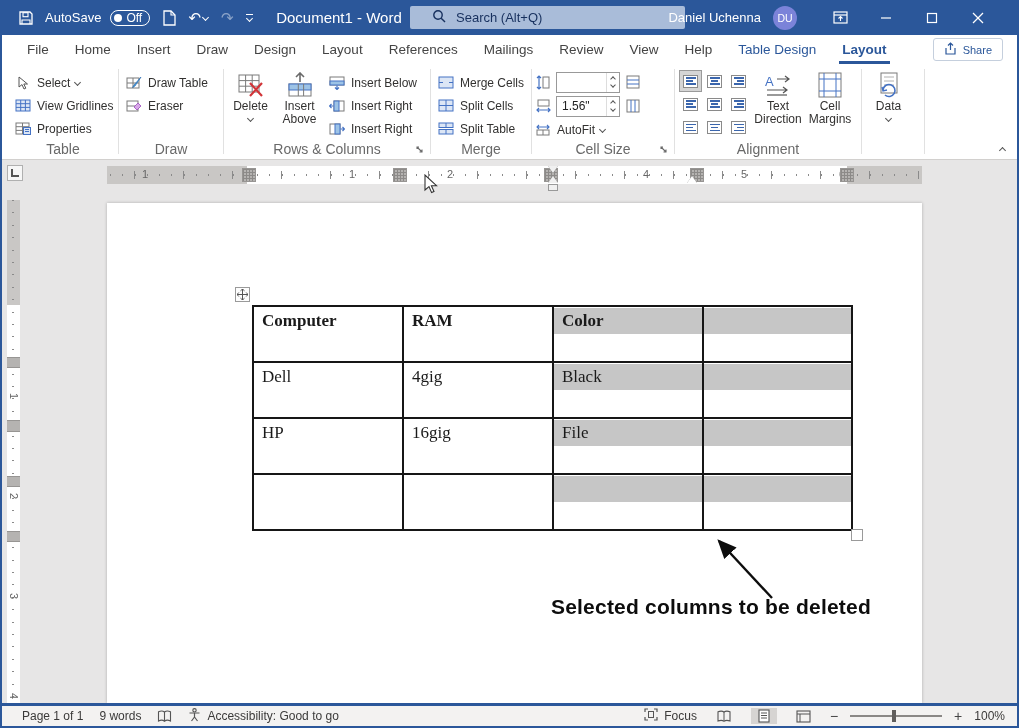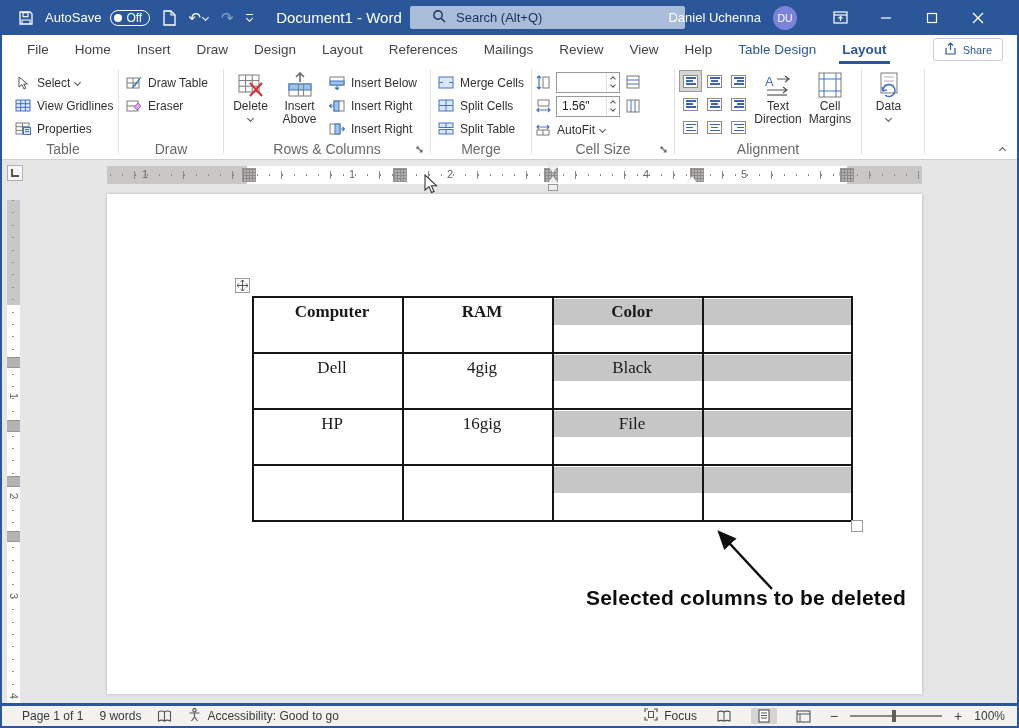--- a/index.html
+++ b/index.html
@@ -92,21 +92,21 @@
   .ind-hang{ left:441px; top:10px; border-left:5px solid transparent; border-right:5px solid transparent; border-bottom:7px solid #f0f0f0; filter:drop-shadow(0 0 .5px #777);}
   .ind-box{ position:absolute; left:441px; top:18px; width:10px; height:7px; background:#f0f0f0; border:1px solid #999;}
   .ind-right{ left:580px; top:10px; border-left:5px solid transparent; border-right:5px solid transparent; border-bottom:7px solid #fff; filter:drop-shadow(0 0 .5px #777);}
   .vruler{ position:absolute; left:5px; top:40px; width:13px; height:503px; background:#fff;}
   .vr-gray{ position:absolute; left:0; width:13px; background:#c9c7c5;}
   .vr-ticks{ position:absolute; top:0; bottom:0; left:5px; width:2px;
              background-image:repeating-linear-gradient(to bottom,#8a8a8a 0 1px,transparent 1px 12.4px);}
   .vnum{ position:absolute; left:0; width:13px; text-align:center; font-size:11px; color:#666; transform:rotate(90deg);}
   .rowmark{ position:absolute; left:0; width:13px; background:#b5b3b1; border-top:1px solid #979593; border-bottom:1px solid #979593;}
 
-  .page{ position:absolute; left:105px; top:34px; width:815px; height:500px; background:#fff; box-shadow:0 0 3px rgba(0,0,0,.25);text-align:center;}
+  .page{ position:absolute; left:105px; top:43px; width:815px; height:500px; background:#fff; box-shadow:0 0 3px rgba(0,0,0,.25);}
 
   
   .doctable{ position:absolute; left:145px; top:102px; border-collapse:collapse; table-layout:fixed;}
   .doctable td{ border:2px solid #161616; vertical-align:top; height:56px; padding:0; }
   .doctable td.c0{ width:150px;} .doctable td.c1{ width:150px;} .doctable td.c2{ width:150px;} .doctable td.c3{ width:149px;}
   .linewrap{ position:relative; height:26px; margin-top:1px;}
   .linewrap .band{ position:absolute; left:0; right:0; top:0; bottom:0; background:#c6c6c6;}
   .linewrap .txt{ position:relative; display:block; padding-left:8px; line-height:26px;
                   font-family:"Liberation Serif",serif; font-size:17px; color:#1a1a1a;}
   tr.hdr .txt{ font-weight:bold; }

